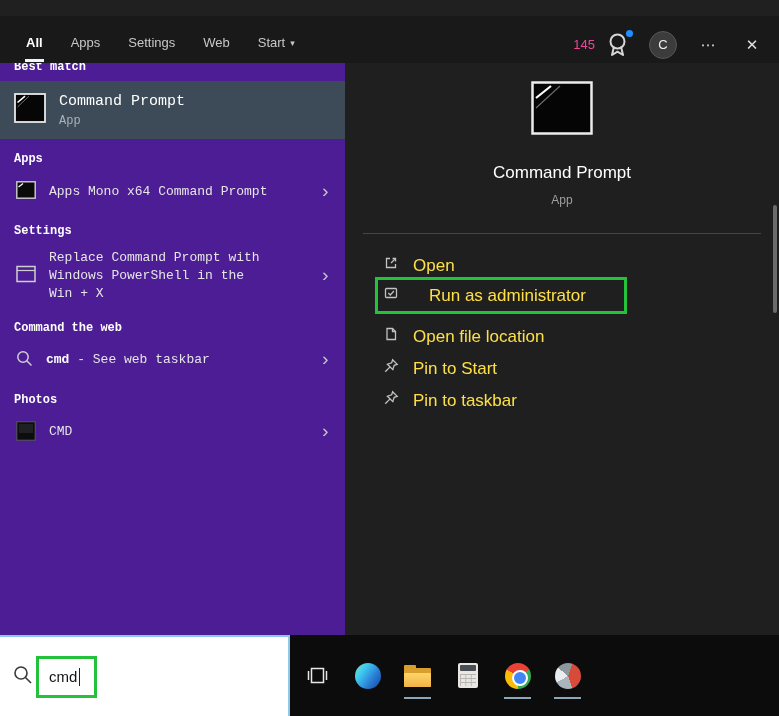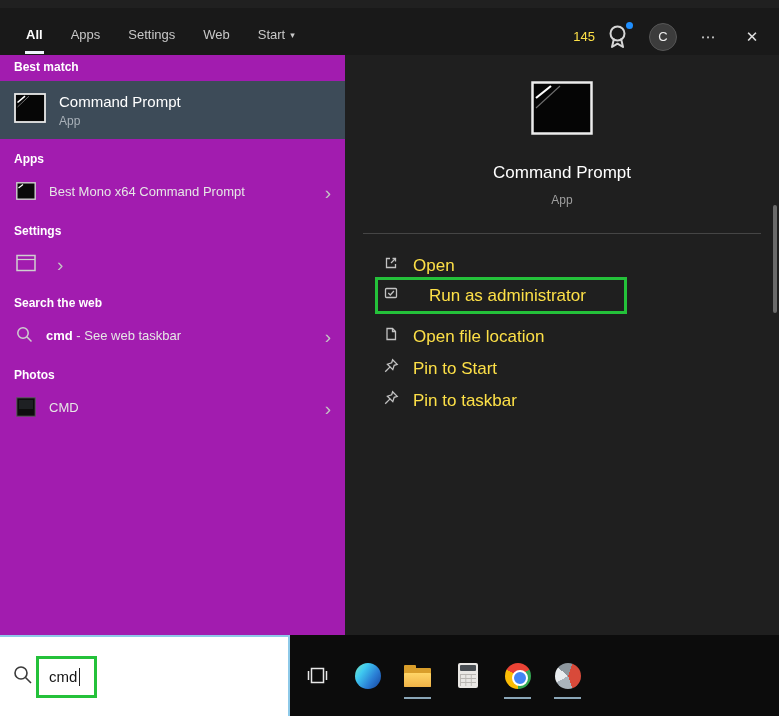--- a/index.html
+++ b/index.html
@@ -2,38 +2,38 @@
 <html><head>
 <meta charset="utf-8">
 <style>
   * { margin:0; padding:0; box-sizing:border-box; }
   body { background:#333; font-family:"Liberation Sans", sans-serif; }
   [data-interactable="true"] { cursor:pointer; }
 
   .screen { position:relative; width:779px; height:716px; background:#202020; overflow:hidden; }
 
   
-  .topbar { position:absolute; top:8px; left:0; width:100%; height:47px; background:#191919;
+  .topbar { position:absolute; top:16px; left:0; width:100%; height:47px; background:#191919;
             display:flex; align-items:flex-start; padding:5px 14px 0 25px; z-index:5; }
   .tabs { display:flex; gap:26px; }
   .tab { display:flex; align-items:center; color:#c8c8c8; font-size:13px;
          padding:14px 1px 9px; border-bottom:3px solid transparent; }
   .tab.active { color:#fff; font-weight:700; border-bottom-color:#eef6fc; }
   .tab .arrow { font-size:9px; margin-left:5px; color:#c8c8c8; }
   .topbar-right { margin-left:auto; display:flex; align-items:center; gap:18px; height:47px; }
   .rewards { display:flex; align-items:center; gap:9px; }
-  .rewards-count { color:#fde047; font-size:13px;text-align:right; }
+  .rewards-count { color:#ec4899; font-size:13px;text-align:right; }
   .rewards-badge { position:relative; width:27px; height:27px; display:inline-block; }
   .rewards-dot { position:absolute; top:-1px; right:-2px; width:7px; height:7px; border-radius:50%; background:#1f8fff; }
   .avatar { width:28px; height:28px; border-radius:50%; background:#3c3c3c; border:1px solid #565656;
             color:#efefef; font-size:13px; display:flex; align-items:center; justify-content:center; }
   .icon-btn { color:#e0e0e0; font-size:15px; width:26px; text-align:center; }
 
   
-  .left-panel { position:absolute; top:47px; left:0; width:345px; height:588px; background:#a21caf; }
+  .left-panel { position:absolute; top:47px; left:0; width:345px; height:588px; background:#4c1d95;font-family:Liberation Mono, monospace; }
   .section-header { padding:13px 14px 7px; font-size:12px; font-weight:700; color:#fff; }
   .best-match { height:58px; background:#3d4b58; display:flex; align-items:center; gap:13px; padding:0 14px; }
   .bm-title { font-size:15px; color:#fff; }
   .bm-sub { font-size:12px; color:#a9b1b9; margin-top:4px; }
   .list-row { min-height:38px; display:flex; align-items:center; gap:13px; padding:4px 6px 4px 16px; color:#e6e6e6; font-size:13px; }
   .list-row .label { flex:1; line-height:1.4; }
   .settings-label-inner { display:inline-block; max-width:215px; }
   .chevron { color:#c4c4c4; font-size:19px; line-height:1; padding:0 8px; flex:none; }
   .web-query { font-weight:700; color:#fff; }
 
@@ -133,36 +133,37 @@
     </div>
 
     <div class="section-header" data-interactable="false">Apps</div>
     <div class="list-row" data-interactable="true">
       <span data-interactable="false">
         <svg width="20" height="18" viewBox="0 0 20 18">
           <rect x="0.8" y="0.8" width="18.4" height="16.4" fill="#0a0a0a" stroke="#cfcfcf" stroke-width="1.4"></rect>
           <path d="M2.5 6 L7 2.5" stroke="#fff" stroke-width="1.2"></path>
         </svg>
       </span>
-      <span class="label" data-interactable="false">Best Mono x64 Command Prompt</span>
+      <span class="label" data-interactable="false">Apps Mono x64 Command Prompt</span>
       <span class="chevron" data-interactable="true">›</span>
     </div>
 
     <div class="section-header" data-interactable="false">Settings</div>
     <div class="list-row" data-interactable="true">
       <span data-interactable="false">
         <svg width="20" height="18" viewBox="0 0 20 18">
           <rect x="1" y="1.5" width="18" height="15" fill="none" stroke="#cfcfcf" stroke-width="1.5"></rect>
           <line x1="1" y1="5.5" x2="19" y2="5.5" stroke="#cfcfcf" stroke-width="1.2"></line>
         </svg>
       </span>
-      <span class="chevron" data-interactable="true">›</span>
-    </div>
-
-    <div class="section-header" data-interactable="false">Search the web</div>
+      <span class="label" data-interactable="false"><span class="settings-label-inner">Replace Command Prompt with Windows PowerShell in the Win + X</span></span>
+      <span class="chevron" data-interactable="true">›</span>
+    </div>
+
+    <div class="section-header" data-interactable="false">Command the web</div>
     <div class="list-row" data-interactable="true">
       <span data-interactable="false">
         <svg width="17" height="17" viewBox="0 0 17 17">
           <circle cx="7" cy="7" r="5.2" fill="none" stroke="#cfcfcf" stroke-width="1.5"></circle>
           <line x1="10.8" y1="10.8" x2="15.5" y2="15.5" stroke="#cfcfcf" stroke-width="1.5"></line>
         </svg>
       </span>
       <span class="label" data-interactable="false"><span class="web-query">cmd</span><span> - See web taskbar</span></span>
       <span class="chevron" data-interactable="true">›</span>
     </div>

